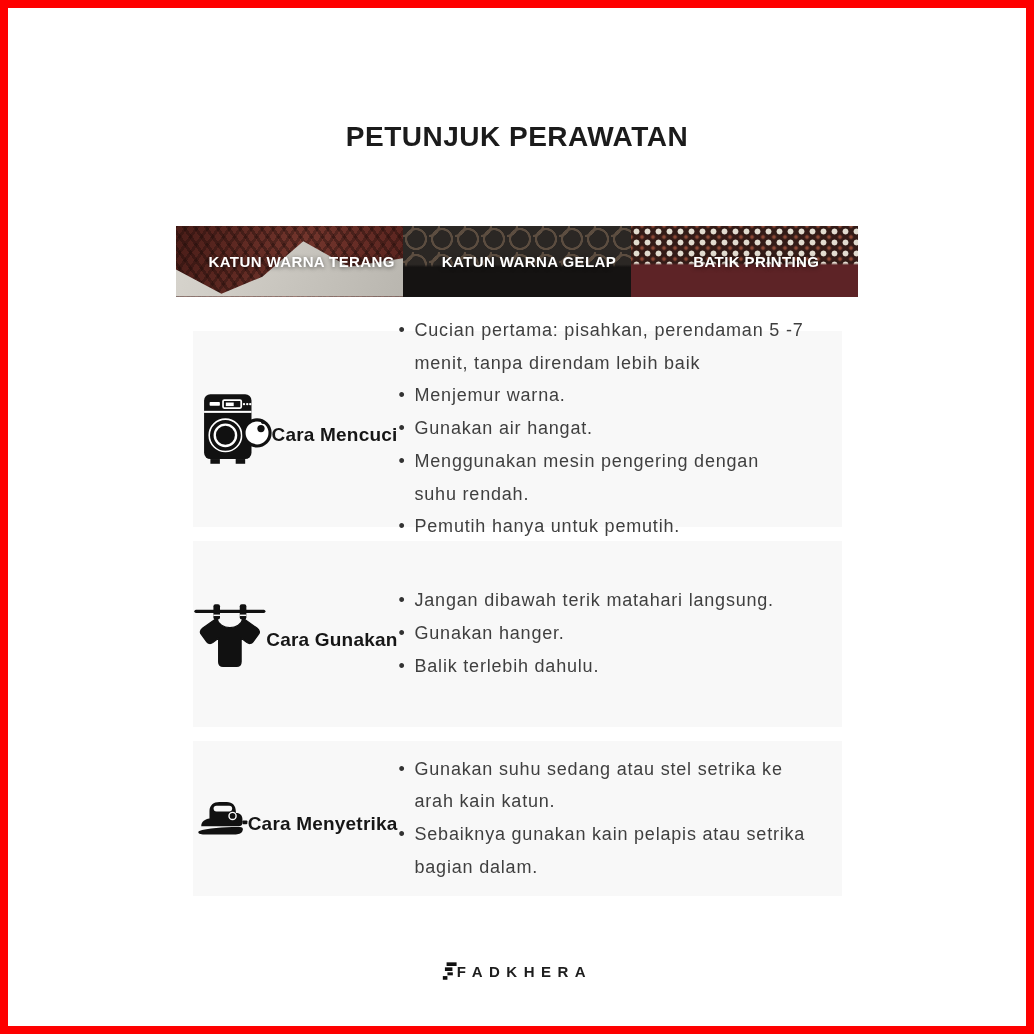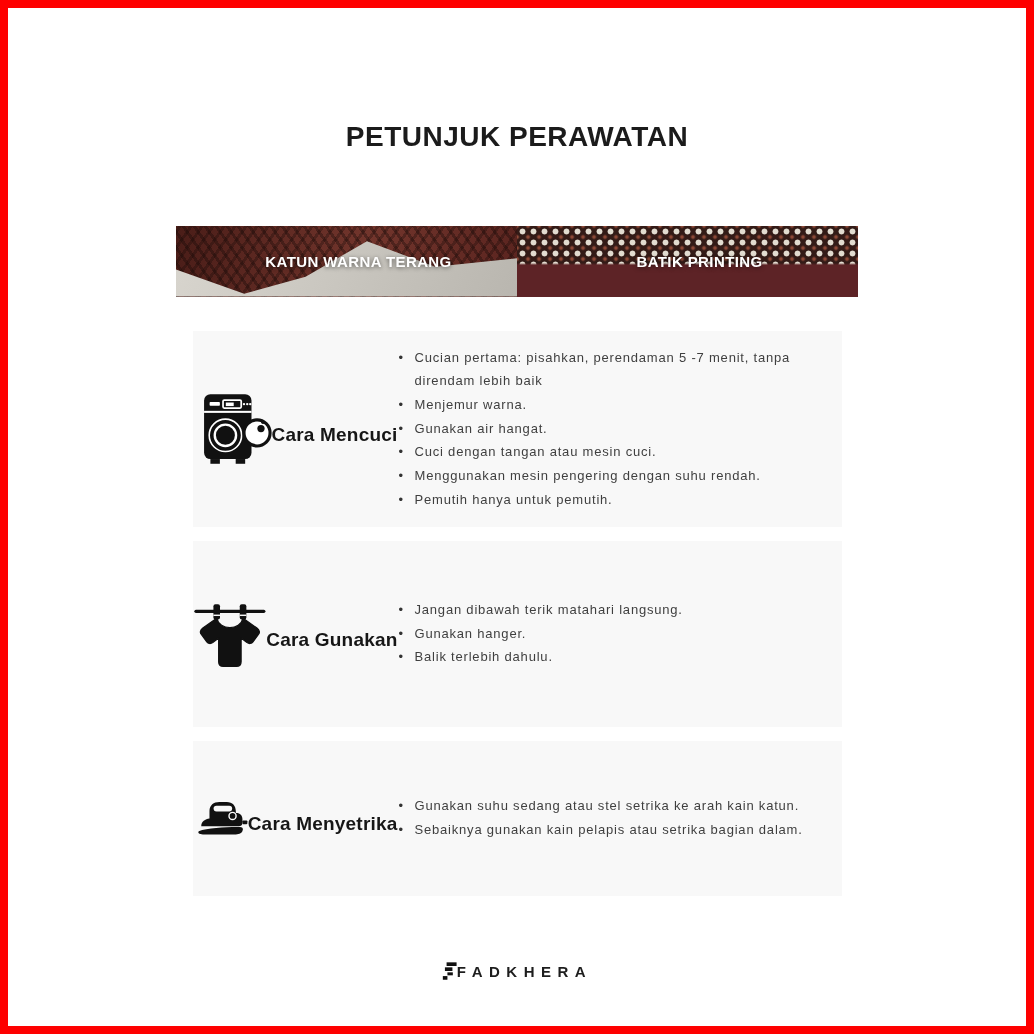--- a/index.html
+++ b/index.html
@@ -106,21 +106,21 @@
     letter-spacing:.2px;
     white-space:nowrap;
   }
   .card-right {
     flex:1 1 auto;
     padding:14px 36px 14px 0;
   }
   .bullet-list {
     list-style:none;
     max-width:412px;
-    font-size:13px;
+    font-size:18px;
     line-height:1.82;
     letter-spacing:.8px;
     color:#3f3f3f;
   }
   .bullet-list li {
     position:relative;
     padding-left:17px;
   }
   .bullet-list li::before {
     content:"•";
@@ -144,20 +144,23 @@
 <body>
 
 <div class="frame">
 
   <h1 class="page-title">PETUNJUK PERAWATAN</h1>
 
   <div class="banner">
     <div class="banner-panel panel-terang">
       <div class="shirt-overlay"></div>
       <span class="banner-label">KATUN WARNA TERANG</span>
+    </div>
+    <div class="banner-panel panel-gelap">
+      <span class="banner-label">KATUN WARNA GELAP</span>
     </div>
     <div class="banner-panel panel-batik">
       <span class="banner-label">BATIK PRINTING</span>
     </div>
   </div>
 
   <div class="cards">
 
     <section class="card card-1">
       <div class="card-left">
@@ -179,21 +182,20 @@
           <circle cx="86" cy="47.5" r="4.6" fill="#111"></circle>
           <circle cx="88.5" cy="39.5" r="2.3" fill="#111"></circle>
         </svg>
         <div class="card-heading">Cara Mencuci</div>
       </div>
       <div class="card-right">
         <ul class="bullet-list">
             <li>Cucian pertama: pisahkan, perendaman 5 -7 menit, tanpa direndam lebih baik</li>
             <li>Menjemur warna.</li>
             <li>Gunakan air hangat.</li>
-            <li>Cuci dengan tangan atau mesin cuci.</li>
             <li>Menggunakan mesin pengering dengan suhu rendah.</li>
             <li>Pemutih hanya untuk pemutih.</li>
           </ul>
       </div>
     </section>
 
     <section class="card card-2">
       <div class="card-left">
         <svg class="card-icon" width="112" height="100" viewBox="0 0 112 100" aria-hidden="true">
           <rect x="2" y="13" width="108" height="5" rx="2.5" fill="#111"></rect>

